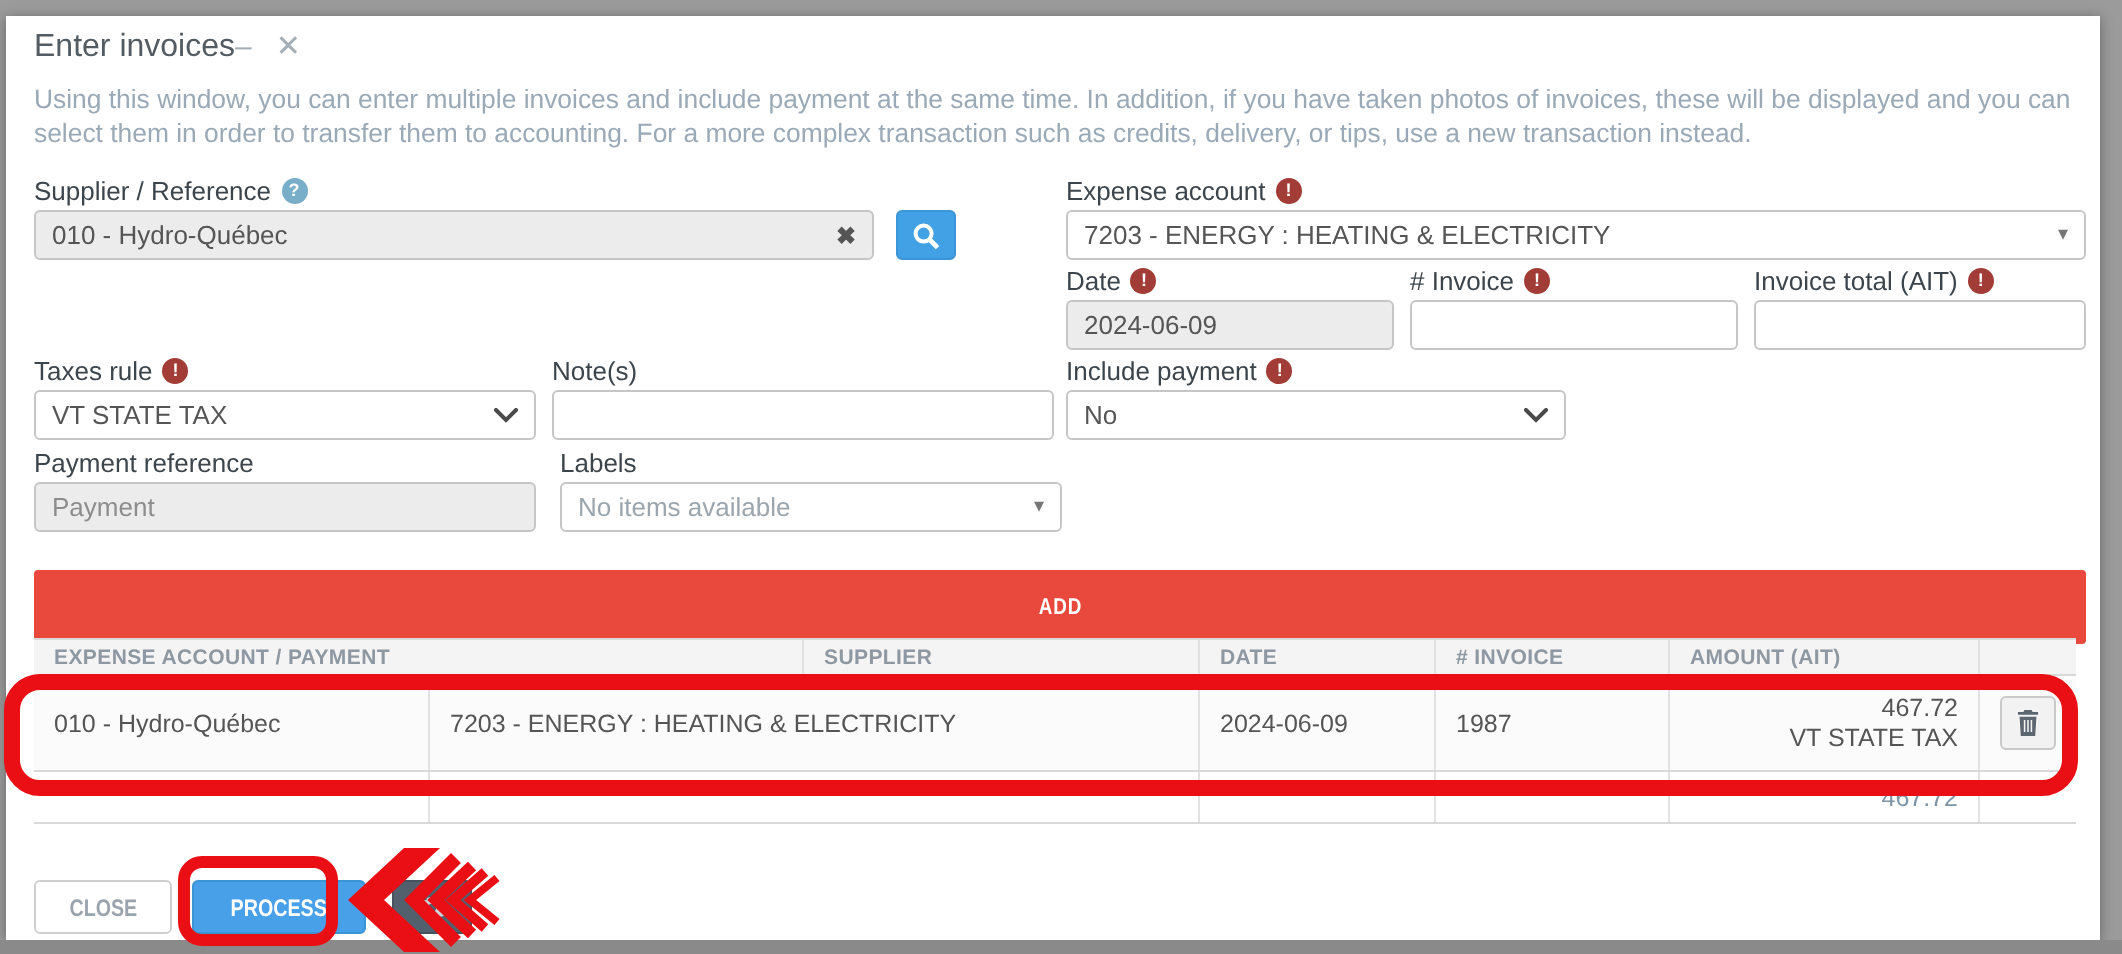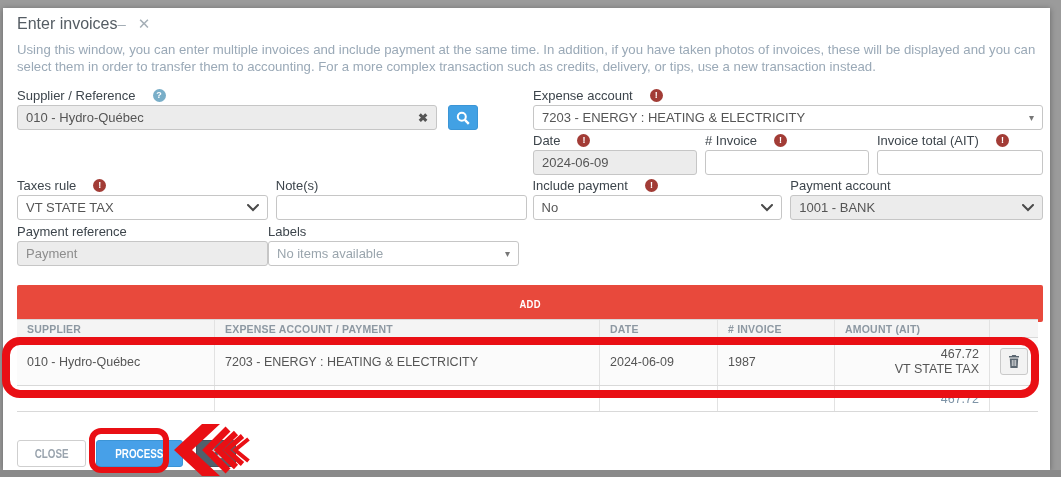--- a/index.html
+++ b/index.html
@@ -23,21 +23,21 @@
   .winctl span { cursor:pointer; line-height:1; }
 
   .desc {
     position:absolute; left:14px; right:14px; top:34px;
     font-size:13.2px; line-height:16.5px; color:#9aa9b7;
   }
 
   
   .frow { position:absolute; left:14px; right:7px; display:flex; }
   .fgroup { display:flex; flex-direction:column; }
-  .flabel { font-size:13px; color:#3d454c; height:15px; margin-bottom:2px; display:flex; align-items:center; gap:17px; white-space:nowrap; }
+  .flabel { font-size:13px; color:#3d454c; height:15px; margin-bottom:2px; display:flex; align-items:center; gap:5px; white-space:nowrap; }
   .icn { width:13px; height:13px; border-radius:50%; color:#fff; font-size:9px; font-weight:bold;
          display:inline-flex; align-items:center; justify-content:center; line-height:1; }
   .icn.help { background:#79aec8; }
   .icn.req  { background:#a23c36; }
 
   .input, .select {
     height:25px; border:1px solid #c6c6c6; border-radius:3px; background:#fff;
     font-size:13px; color:#555; padding:0 8px; display:flex; align-items:center; width:100%;
   }
   .input input { border:none; outline:none; background:transparent; font:inherit; color:inherit; width:100%; height:100%; padding:0; }
@@ -192,61 +192,50 @@
         <span>Include payment</span>
         <span class="icn req">!</span>
       </div>
       <div class="select">
         <span class="val">No</span>
         <svg width="12" height="8" viewBox="0 0 12 8">
             <path d="M1 1l5 5 5-5" fill="none" stroke="#4a4a4a" stroke-width="2" stroke-linecap="round"></path>
           </svg>
       </div>
     </div>
-    <div class="fgroup" style="width:253px; margin-left:8px">
-      <div class="flabel">
-        <span>Payment account</span>
-      </div>
-      <div class="select gray">
-        <span class="val">1001 - BANK</span>
-        <svg width="12" height="8" viewBox="0 0 12 8">
-            <path d="M1 1l5 5 5-5" fill="none" stroke="#4a4a4a" stroke-width="2" stroke-linecap="round"></path>
-          </svg>
-      </div>
-    </div>
   </div>
 
   <div class="frow" style="top:216px">
     <div class="fgroup" style="width:251px">
       <div class="flabel">
         <span>Payment reference</span>
       </div>
       <div class="input gray">
         <span style="color:#8d8d8d">Payment</span>
       </div>
     </div>
-    <div class="fgroup" style="width:251px; margin-left:0">
+    <div class="fgroup" style="width:251px; margin-left:12px">
       <div class="flabel">
         <span>Labels</span>
       </div>
       <div class="select">
         <span class="val ph">No items available</span>
         <span class="caret-sm">▾</span>
       </div>
     </div>
   </div>
 
   <button class="addbtn">
     <span class="cond">ADD</span>
   </button>
 
   <div class="table">
     <div class="trow thead">
+      <div class="tcell c-exp">EXPENSE ACCOUNT / PAYMENT</div>
       <div class="tcell c-sup">SUPPLIER</div>
-      <div class="tcell c-exp">EXPENSE ACCOUNT / PAYMENT</div>
       <div class="tcell c-date">DATE</div>
       <div class="tcell c-inv"># INVOICE</div>
       <div class="tcell c-amt">AMOUNT (AIT)</div>
       <div class="tcell c-act"></div>
     </div>
     <div class="trow tdata">
       <div class="tcell c-sup">010 - Hydro-Québec</div>
       <div class="tcell c-exp">7203 - ENERGY : HEATING &amp; ELECTRICITY</div>
       <div class="tcell c-date">2024-06-09</div>
       <div class="tcell c-inv">1987</div>

